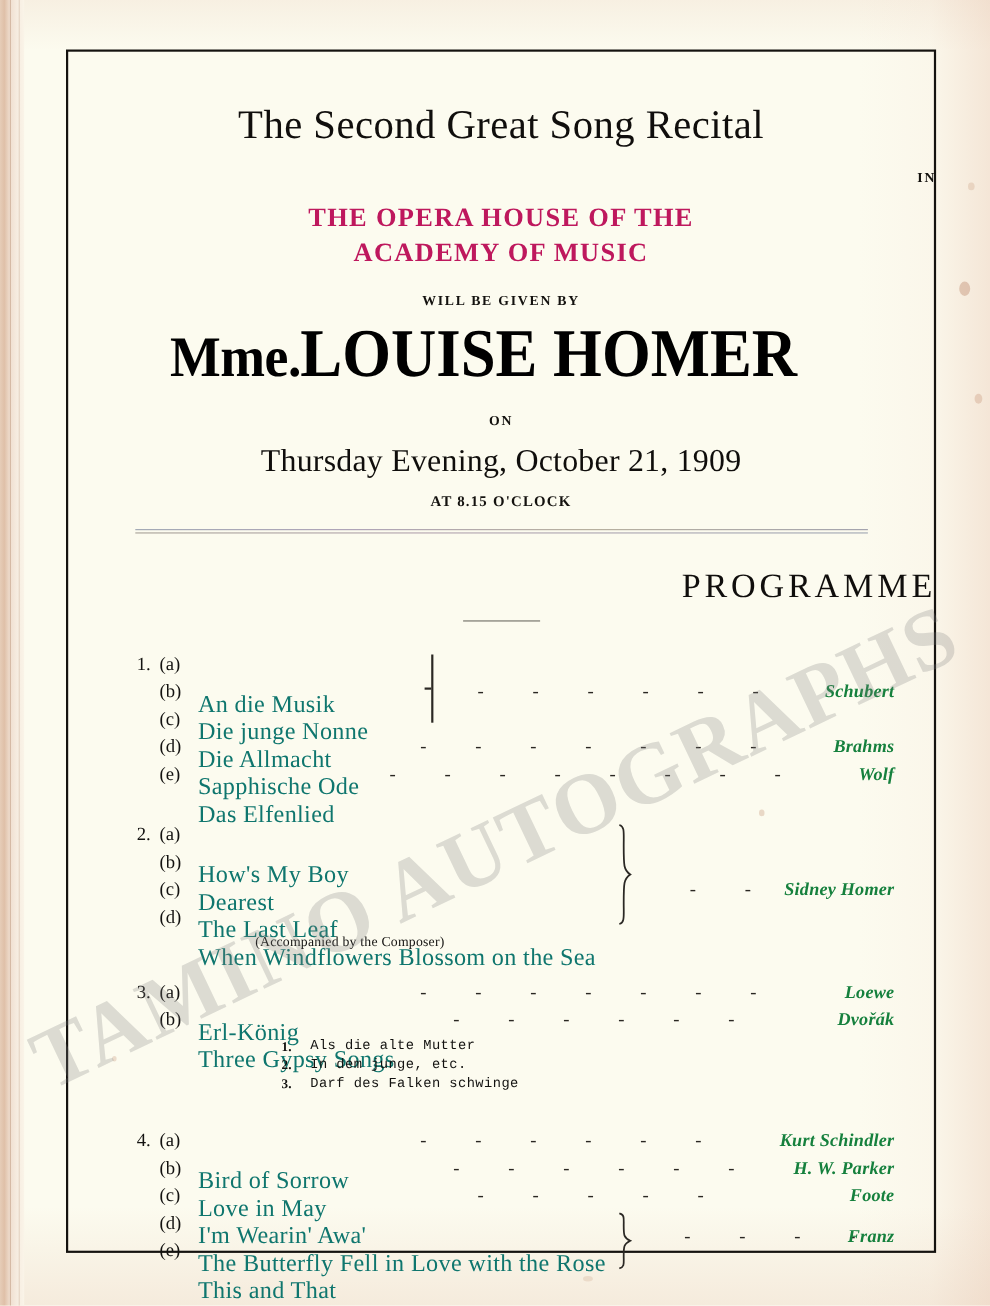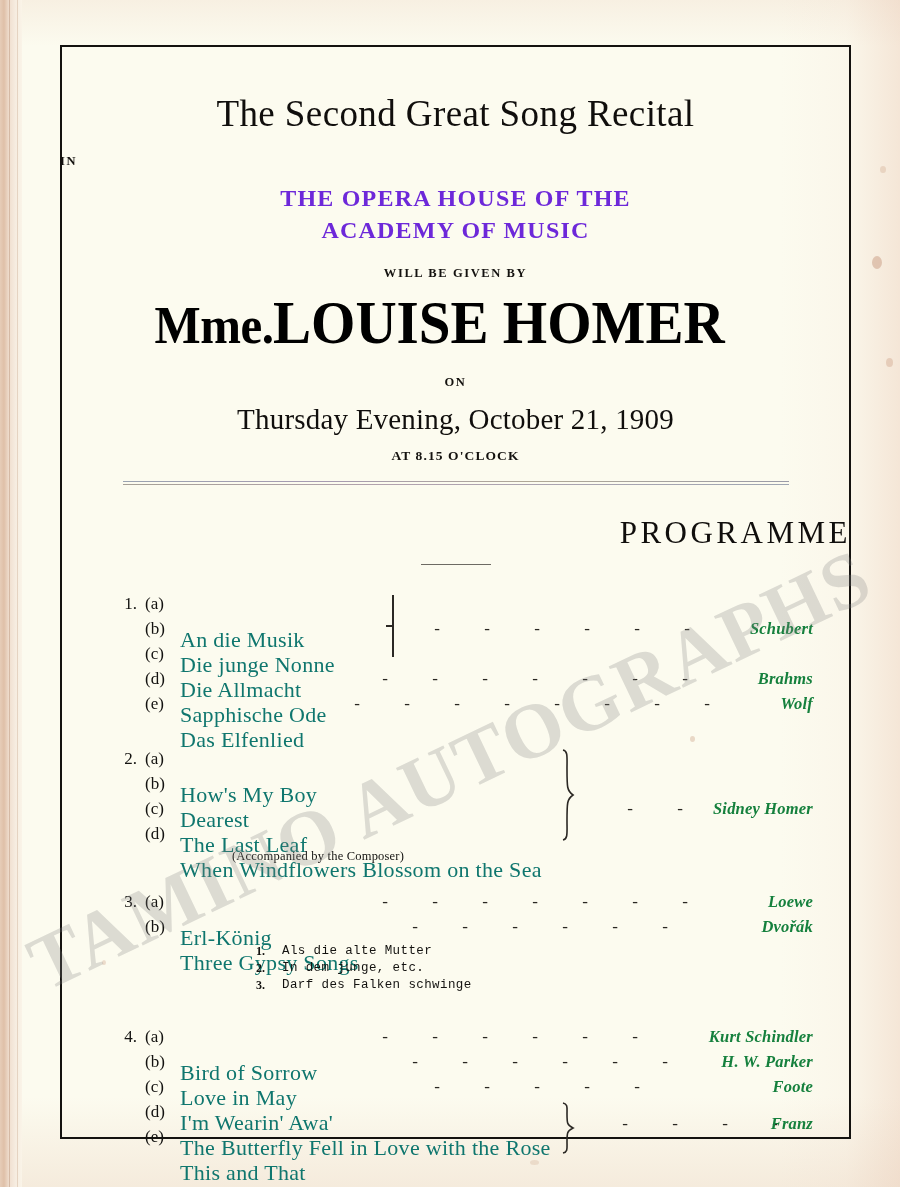--- a/index.html
+++ b/index.html
@@ -99,33 +99,33 @@
   .hdr-title {
     text-align: center;
     font-size: 37px;
     letter-spacing: 0.4px;
     color: #100e0c;
     margin-top: 50px;
     line-height: 1.05;
     white-space: nowrap;
   }
   .hdr-conn {
-    text-align: left;
+    text-align: right;
     font-size: 12.5px;
     letter-spacing: 1.6px;
     color: #14120f;
     font-weight: bold;
     margin-top: 20px;
   }
   .hdr-venue {
     text-align: center;
     font-size: 24px;
     font-weight: bold;
     letter-spacing: 1.2px;
-    color: #6d28d9;
+    color: #be185d;
     line-height: 1.32;
     margin-top: 14px;
   }
   .hdr-conn2 {
     text-align: center;
     font-size: 12.5px;
     letter-spacing: 1.6px;
     color: #14120f;
     font-weight: bold;
     margin-top: 20px;

